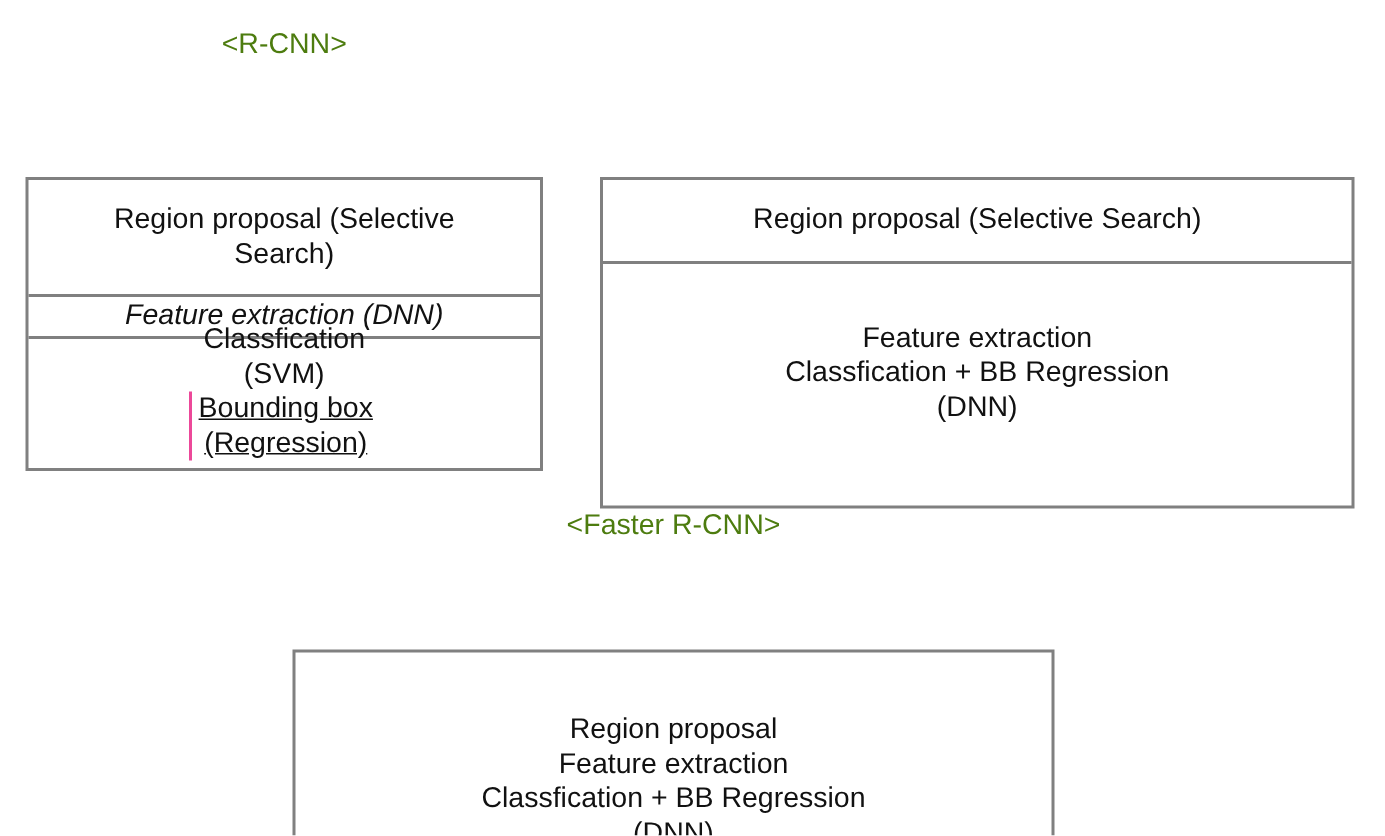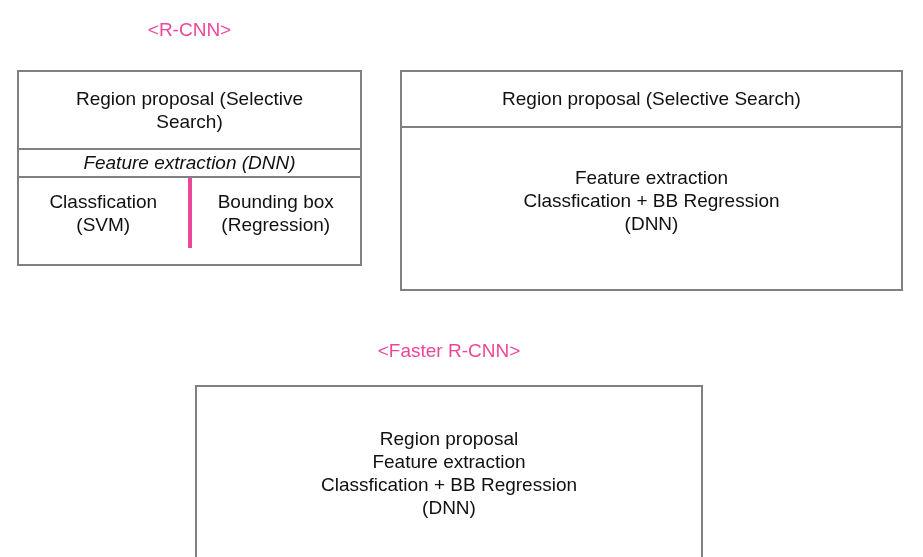--- a/index.html
+++ b/index.html
@@ -20,49 +20,51 @@
     background: #ffffff;
     overflow: hidden;
   }
 
   
   .diagram-title {
     position: absolute;
     text-align: center;
     font-size: 19px;
     line-height: 1.1;
-    color: #ec4899;
+    color: #4d7c0f;
     white-space: nowrap;
   }
 
   
   .arch-box {
     position: absolute;
     box-sizing: border-box;
     border: 2px solid #808080;
     background: #ffffff;
     display: flex;
     flex-direction: column;
+    margin-top: 48px;
   }
 
   .box-row {
     box-sizing: border-box;
     display: flex;
     align-items: center;
     justify-content: center;
     text-align: center;
     font-size: 19px;
     line-height: 1.22;
     color: #111111;
   }
   .row-divider-top {
     border-top: 2px solid #808080;
   }
   .cell-divider-left {
-    border-left: 4px solid #ec4899;
+    border-left: 2px solid #ec4899;
+    text-decoration: underline;
   }
 
   .box-cell {
     box-sizing: border-box;
     display: flex;
     align-items: center;
     justify-content: center;
     text-align: center;
     font-size: 19px;
     line-height: 1.22;
@@ -73,21 +75,21 @@
   }
 
   .multiline {
     white-space: pre-line;
   }
 
   
   #rcnn-box { left: 17px; top: 70px; width: 345px; height: 196px; }
   #rcnn-row-region   { height: 76px; }
   #rcnn-row-feature  { height: 28px; font-style: italic; }
-  #rcnn-row-split    { height: 72px; }
+  #rcnn-row-split    { height: 72px; flex-direction: column; }
 
   
   #fast-rcnn-box { left: 400px; top: 70px; width: 503px; height: 221px; }
   #fast-row-region { height: 54px; }
   #fast-row-main   { flex: 1 1 auto; align-items: flex-start; padding-top: 38px; }
 
   
   #faster-rcnn-box { left: 195px; top: 385px; width: 508px; height: 176px; }
   #faster-row-main { flex: 1 1 auto; align-items: center; }
 

